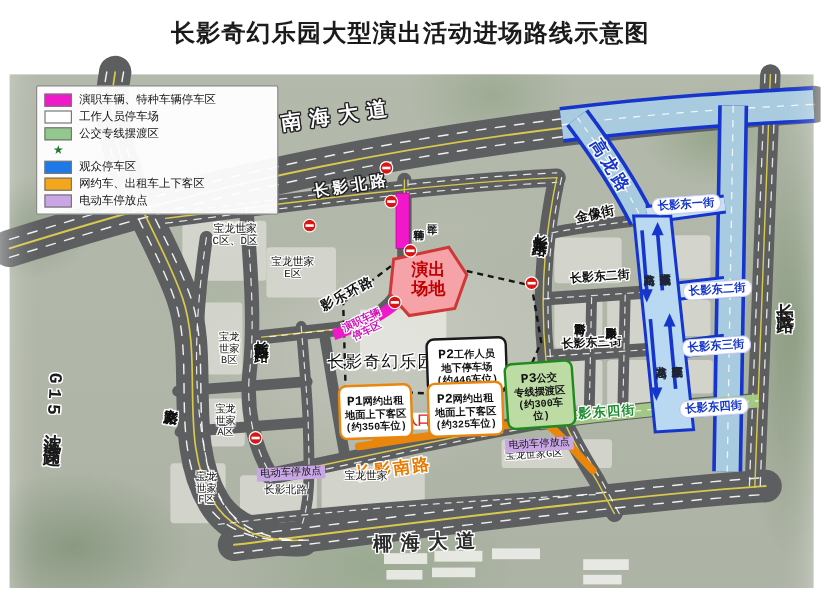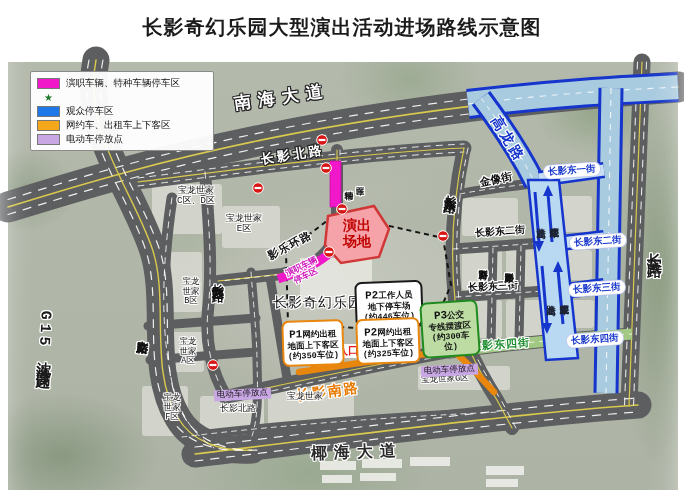--- a/index.html
+++ b/index.html
@@ -34,21 +34,21 @@
   .chip{position:absolute;background:#C9A7E4;padding:0 3px;font-size:8.5px;color:#111;
         line-height:11px;white-space:nowrap;z-index:6;}
   .entr{position:absolute;background:#fff;border-radius:3px;padding:0 4px;font-size:11px;
         font-weight:bold;color:#E01818;line-height:14px;z-index:7;}
   .pbox{position:absolute;border-radius:7px;text-align:center;line-height:1.15;
         padding:2px 2px;background:#fff;z-index:7;}
   .pbox b{font-size:11px;color:#111;}
   .pbox .s{font-size:8.5px;font-weight:bold;color:#111;display:block;}
   .pbox .s1{font-size:8.5px;font-weight:bold;color:#111;}
   .legend{position:absolute;left:30px;top:71px;width:170px;background:#fffffff2;
-          border:1px solid #8a8a8a;border-radius:2px;padding:5px 6px 4px 6px;z-index:9;}
+          border:1px solid #8a8a8a;border-radius:2px;padding:5px 24px 4px 6px;z-index:9;}
   .lrow{display:flex;align-items:center;height:13px;margin-bottom:1px;}
   .sw{width:21px;height:9px;border:1px solid #777;margin-right:6px;flex:0 0 auto;}
   .stsw{width:23px;text-align:center;font-size:14px;line-height:11px;margin-right:5px;flex:0 0 auto;}
   .ltxt{font-size:9.5px;color:#111;white-space:nowrap;}
   .star{position:absolute;font-size:12px;color:#143314;z-index:7;}
 </style>
 </head>
 <body>
 
 <div class="page">
@@ -344,20 +344,28 @@
     <span class="s">专线摆渡区</span>
     <span class="s">(约300车位)</span>
   </div>
 
   <div class="legend">
     <div class="lrow">
       <span class="sw" style="background: rgb(240, 24, 200);"></span>
       <span class="ltxt">演职车辆、特种车辆停车区</span>
     </div>
     <div class="lrow">
+      <span class="sw" style="background: rgb(255, 255, 255);"></span>
+      <span class="ltxt">工作人员停车场</span>
+    </div>
+    <div class="lrow">
+      <span class="sw" style="background: rgb(146, 200, 142);"></span>
+      <span class="ltxt">公交专线摆渡区</span>
+    </div>
+    <div class="lrow">
       <span class="stsw" style="color: rgb(31, 122, 46);">★</span>
     </div>
     <div class="lrow">
       <span class="sw" style="background: rgb(30, 120, 232);"></span>
       <span class="ltxt">观众停车区</span>
     </div>
     <div class="lrow">
       <span class="sw" style="background: rgb(245, 167, 27);"></span>
       <span class="ltxt">网约车、出租车上下客区</span>
     </div>

